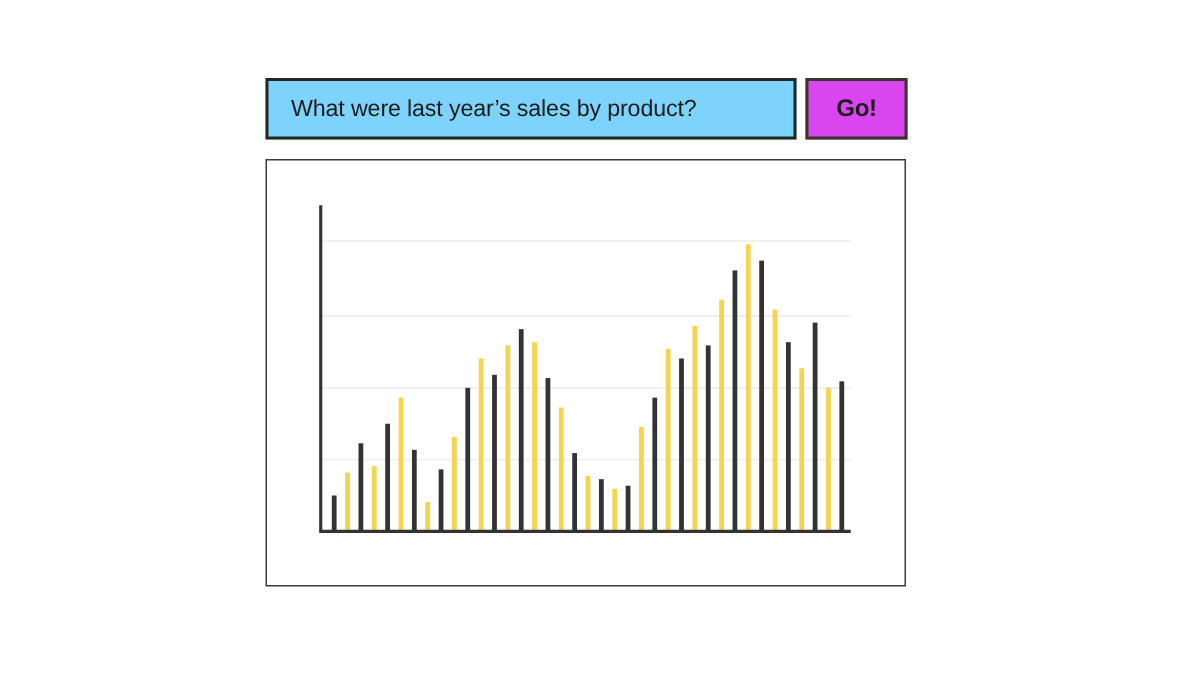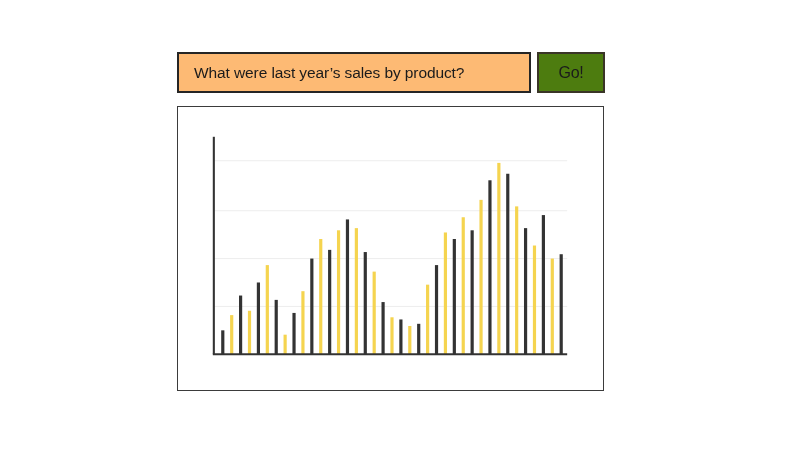--- a/index.html
+++ b/index.html
@@ -32,40 +32,40 @@
     width: 428px;
     height: 41px;
     display: flex;
     align-items: stretch;
   }
 
   #search-input {
     width: 354px;
     box-sizing: border-box;
     border: 2px solid #252525;
-    background: #fdba74;
+    background: #7dd3fc;
     font-family: "Liberation Sans", sans-serif;
     font-size: 15.5px;
     color: #1b1b1b;
     padding: 0 0 0 15px;
     outline: none;
     line-height: 37px;
     letter-spacing: -0.1px;
   }
   #search-input::placeholder { color: #8a8a8a; }
 
   #go-button {
     width: 68px;
     margin-left: 6px;
     box-sizing: border-box;
     border: 2px solid #3a3527;
-    background: #4d7c0f;
+    background: #d946ef;
     font-family: "Liberation Sans", sans-serif;
     font-size: 16px;
-    font-weight: normal;
+    font-weight: bold;
     color: #1b1b1b;
     cursor: pointer;
     padding: 0;
     letter-spacing: -0.2px;
   }
 
   
   #chart-panel {
     position: absolute;
     left: 177px;

